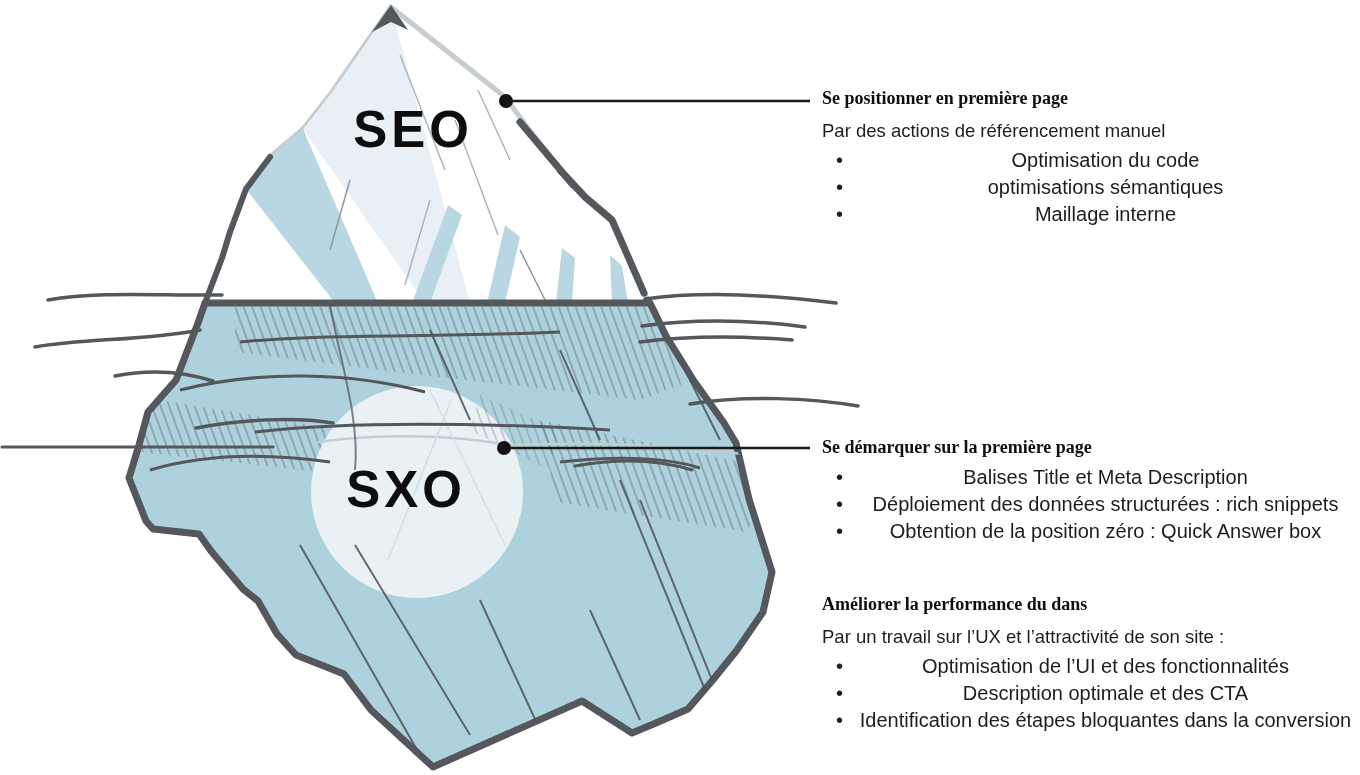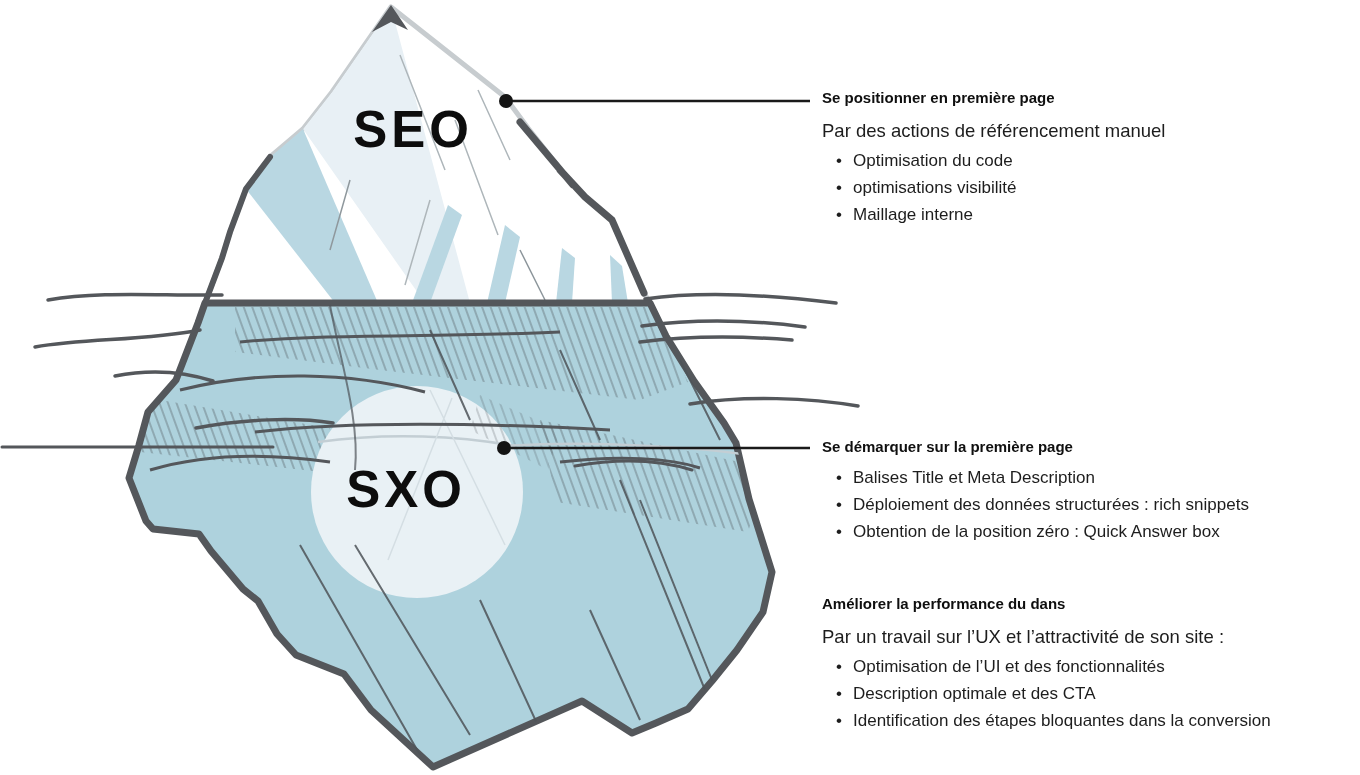--- a/index.html
+++ b/index.html
@@ -23,42 +23,44 @@
   }
   .berg-label.seo{left:348px;top:104px;width:130px;}
   .berg-label.sxo{left:336px;top:464px;width:140px;}
   .note{
     position:absolute;
     left:822px;
     width:536px;
   }
   .note h3{
     margin:0;
-    font-size:15px;
+    font-size:18px;
     line-height:28px;
     font-weight:700;
     color:#0f0f0f;
+    font-family:Liberation Serif, serif;
   }
   .note p{
     margin:6px 0 0 0;
     font-size:18.5px;
     line-height:26px;
     color:#1d1d1d;
   }
   .note ul{
     margin:3px 0 0 0;
     padding:0 0 0 14px;
     list-style:none;
   }
   .note li{
     position:relative;
     padding-left:17px;
-    font-size:17px;
+    font-size:20px;
     line-height:27px;
     color:#1d1d1d;
+    text-align:center;
   }
   .note li::before{
     content:"\2022";
     position:absolute;
     left:0;top:0;
     color:#1d1d1d;
   }
   .note-1{top:84px;}
   .note-2{top:433px;}
   .note-3{top:590px;}
@@ -141,21 +143,21 @@
   </svg>
 
   <div class="berg-label seo">SEO</div>
   <div class="berg-label sxo">SXO</div>
 
   <section class="note note-1">
     <h3>Se positionner en première page</h3>
     <p>Par des actions de référencement manuel</p>
     <ul>
       <li>Optimisation du code</li>
-      <li>optimisations visibilité</li>
+      <li>optimisations sémantiques</li>
       <li>Maillage interne</li>
     </ul>
   </section>
 
   <section class="note note-2">
     <h3>Se démarquer sur la première page</h3>
     <ul>
       <li>Balises Title et Meta Description</li>
       <li>Déploiement des données structurées : rich snippets</li>
       <li>Obtention de la position zéro : Quick Answer box</li>

